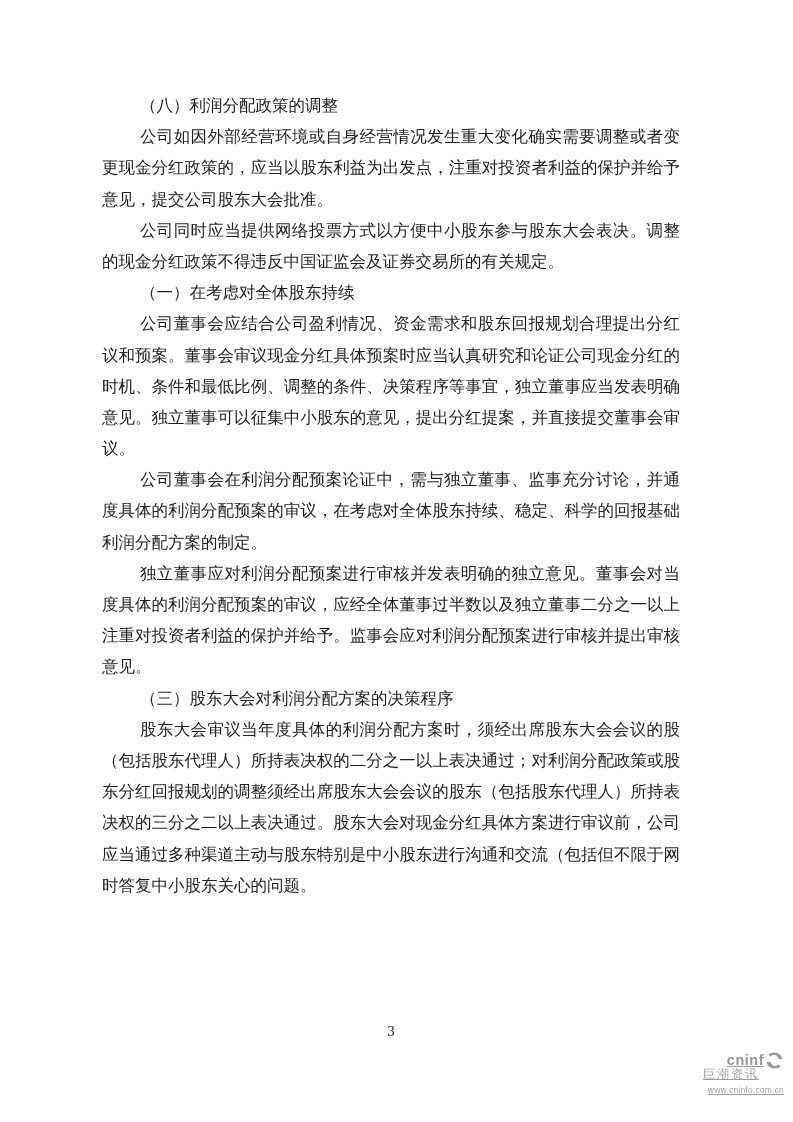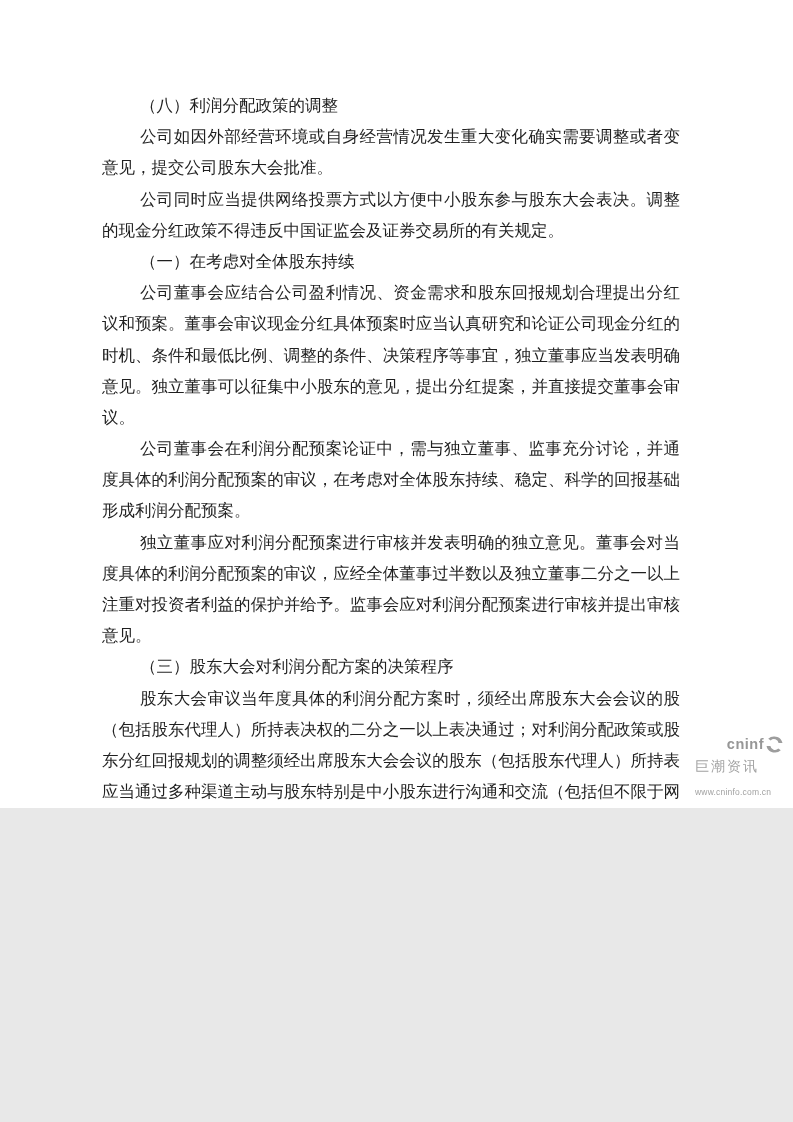--- a/index.html
+++ b/index.html
@@ -1,19 +1,19 @@
 <!DOCTYPE html>
 <html><head>
 <meta charset="utf-8">
 <style>
   html, body { margin: 0; padding: 0; background: #e8e8e8; }
   .page {
     position: relative;
     width: 793px;
-    height: 808px;
+    height: 1122px;
     margin: 0 auto;
     background: #ffffff;
     font-family: "Liberation Serif", "DejaVu Serif", serif;
     color: #1f1f1f;
     overflow: hidden;
   }
   .doc {
     position: absolute;
     left: 102px;
     top: 90px;
@@ -44,102 +44,105 @@
     width: 578px;
     top: 1022px;
     text-align: center;
     font-size: 15px;
     line-height: 18px;
     color: #2a2a2a;
   }
   .watermark {
     position: absolute;
     right: 9px;
-    bottom: 10px;
-    text-align: left;
+    bottom: 26px;
+    text-align: right;
     color: #9d9d9d;
     font-family: "Liberation Sans", "DejaVu Sans", sans-serif;
+    text-decoration: underline;
   }
   .wm-logo-row {
     display: flex;
     align-items: center;
     justify-content: flex-end;
     gap: 1px;
     height: 18px;
   }
   .wm-logo-text {
     font-weight: 700;
     font-size: 14.5px;
     letter-spacing: 0.5px;
     color: #979797;
     line-height: 18px;
   }
   .wm-icon { width: 19px; height: 19px; display: inline-block; color: #9d9d9d; }
   .wm-icon svg { display: block; }
   .wm-brand-cn {
-    font-size: 14px;
+    font-size: 12px;
     letter-spacing: 2px;
     color: #a2a2a2;
     padding-right: 25px;
-    margin-top: 8px;
+    margin-top: 0px;
     line-height: 10px;
   }
   .wm-url {
     font-size: 8.5px;
     color: #a2a2a2;
     line-height: 11px;
-    margin-top: 16px;
+    margin-top: 6px;
     letter-spacing: 0.2px;
   }
 </style>
 </head>
 <body>
 
 <div class="page">
 
   <main class="doc" id="doc-body">
       <div class="block subheading">
         <div class="line indent">（八）利润分配政策的调整</div>
       </div>
       <div class="block paragraph">
         <div class="line indent fill">公司如因外部经营环境或自身经营情况发生重大变化确实需要调整或者变</div>
+        <div class="line fill">更现金分红政策的，应当以股东利益为出发点，注重对投资者利益的保护并给予</div>
         <div class="line">意见，提交公司股东大会批准。</div>
       </div>
       <div class="block paragraph">
         <div class="line indent fill">公司同时应当提供网络投票方式以方便中小股东参与股东大会表决。调整后</div>
         <div class="line">的现金分红政策不得违反中国证监会及证券交易所的有关规定。</div>
       </div>
       <div class="block subheading">
         <div class="line indent">（一）在考虑对全体股东持续</div>
       </div>
       <div class="block paragraph">
         <div class="line indent fill">公司董事会应结合公司盈利情况、资金需求和股东回报规划合理提出分红建</div>
         <div class="line fill">议和预案。董事会审议现金分红具体预案时应当认真研究和论证公司现金分红的</div>
         <div class="line fill">时机、条件和最低比例、调整的条件、决策程序等事宜，独立董事应当发表明确</div>
         <div class="line fill">意见。独立董事可以征集中小股东的意见，提出分红提案，并直接提交董事会审</div>
         <div class="line">议。</div>
       </div>
       <div class="block paragraph">
         <div class="line indent fill">公司董事会在利润分配预案论证中，需与独立董事、监事充分讨论，并通过</div>
         <div class="line fill">度具体的利润分配预案的审议，在考虑对全体股东持续、稳定、科学的回报基础上</div>
-        <div class="line">形成利润分配预案。</div>
+        <div class="line">利润分配方案的制定。</div>
       </div>
       <div class="block paragraph">
         <div class="line indent fill">独立董事应对利润分配预案进行审核并发表明确的独立意见。董事会对当年</div>
         <div class="line fill">度具体的利润分配预案的审议，应经全体董事过半数以及独立董事二分之一以上</div>
         <div class="line fill">注重对投资者利益的保护并给予。监事会应对利润分配预案进行审核并提出审核</div>
         <div class="line">意见。</div>
       </div>
       <div class="block subheading">
         <div class="line indent">（三）股东大会对利润分配方案的决策程序</div>
       </div>
       <div class="block paragraph">
         <div class="line indent fill">股东大会审议当年度具体的利润分配方案时，须经出席股东大会会议的股东</div>
         <div class="line fill">（包括股东代理人）所持表决权的二分之一以上表决通过；对利润分配政策或股</div>
         <div class="line fill">东分红回报规划的调整须经出席股东大会会议的股东（包括股东代理人）所持表</div>
+        <div class="line fill">决权的三分之二以上表决通过。股东大会对现金分红具体方案进行审议前，公司</div>
         <div class="line fill">应当通过多种渠道主动与股东特别是中小股东进行沟通和交流（包括但不限于网</div>
         <div class="line">时答复中小股东关心的问题。</div>
       </div>
     </main>
 
   <div class="page-number">3</div>
 
   <div class="watermark">
     <div class="wm-logo-row">
       <span class="wm-logo-text">cninf</span>

